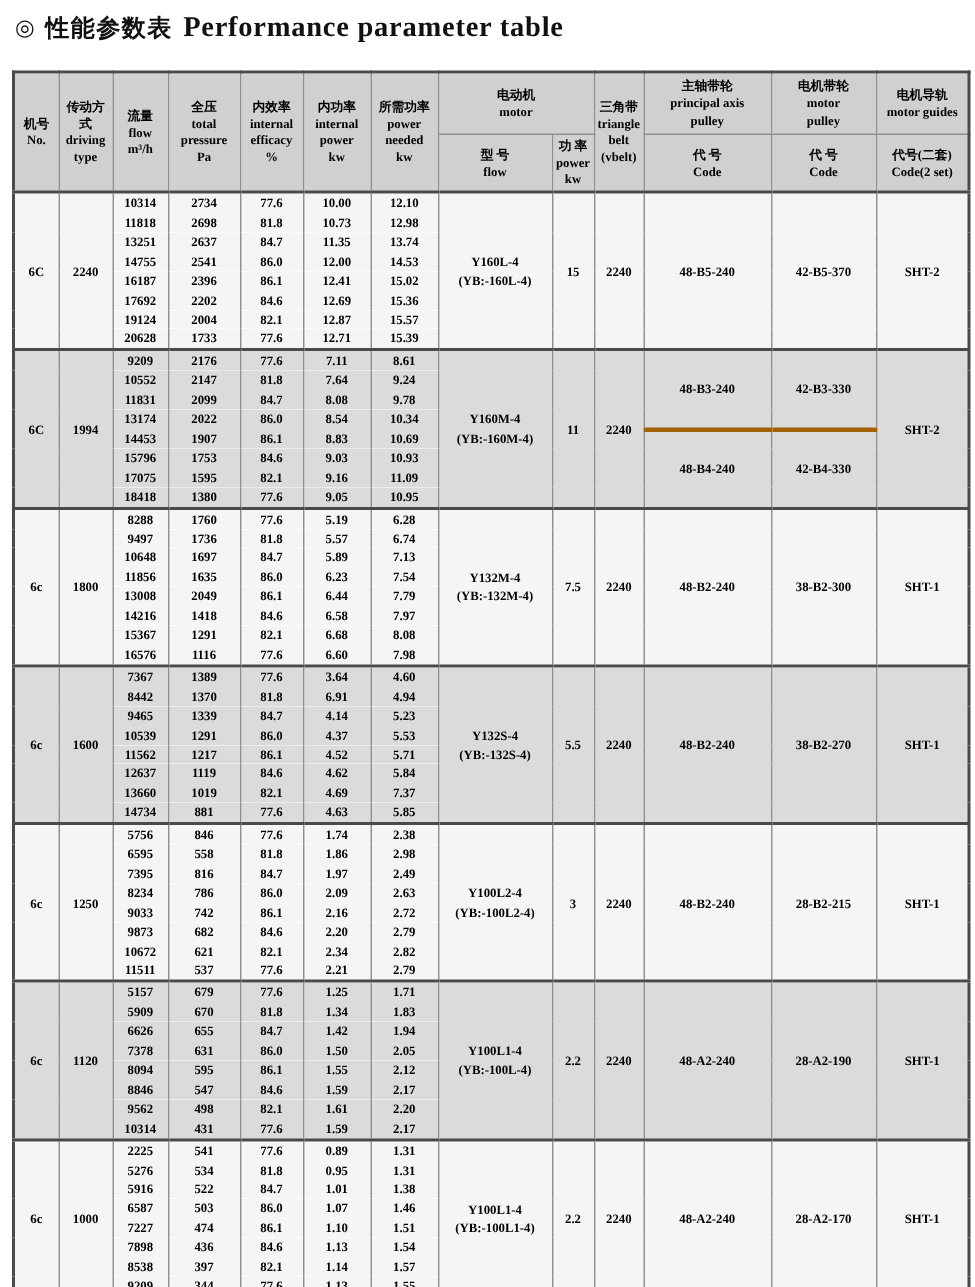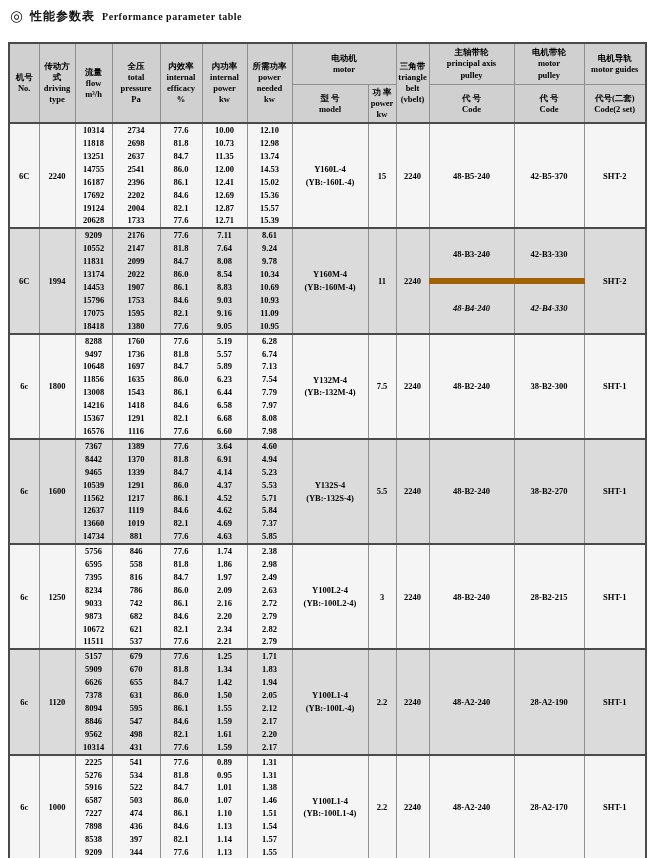--- a/index.html
+++ b/index.html
@@ -7,22 +7,22 @@
     width:650px;height:858px;overflow:hidden;
     font-family:"Liberation Serif","DejaVu Serif",serif;
     color:#111;
   }
   .title{
     margin:8px 0 0 10px;
     font-weight:bold;font-size:15px;
     display:flex;align-items:center;gap:7px;
   }
   .title .bullet{font-size:15px;line-height:1;}
-  .title .zh{font-size:12px;letter-spacing:1px;}
-  .title .en{font-size:10px;letter-spacing:.5px;}
+  .title .zh{font-size:16px;letter-spacing:1px;}
+  .title .en{font-size:19px;letter-spacing:.5px;}
   table{
     border-collapse:collapse;table-layout:fixed;
     margin:17px 0 0 8px;width:637px;
     border:2px solid #4a4a4a;
   }
   th,td{
     text-align:center;vertical-align:middle;
     font-weight:bold;color:#000;
     white-space:pre-line;overflow:hidden;
   }
@@ -38,21 +38,21 @@
   tbody td{
     border-left:1px solid #8f8f8f;
     border-right:1px solid #8f8f8f;
     border-top:none;border-bottom:none;
     font-size:8.5px;line-height:12.9px;height:12.9px;
     padding:0 1px;
     background:#f5f5f5;
   }
   tbody tr.shaded td{background:#dbdbdb;}
   tbody tr.block-start td{border-top:2px solid #4a4a4a;}
-  tbody td.split-top{border-top:6px solid #a16207;font-style:italic;}
+  tbody td.split-top{border-top:3px solid #a16207;}
   tbody td.merge{line-height:1.45;}
   tbody td.model{font-size:8.5px;line-height:1.5;}
 </style>
 </head>
 <body>
 
 <div class="title">
   <span class="bullet">◎</span>
   <span class="zh">性能参数表</span>
   <span class="en">Performance parameter table</span>
@@ -110,21 +110,21 @@
 principal axis
 pulley</th>
       <th>电机带轮
 motor
 pulley</th>
       <th>电机导轨
 motor guides</th>
     </tr>
     <tr class="h2">
       <th>型 号
-model</th>
+flow</th>
       <th>功 率
 power
 kw</th>
       <th>代  号
 Code</th>
       <th>代  号
 Code</th>
       <th>代号(二套)
 Code(2 set)</th>
     </tr>
@@ -294,21 +294,21 @@
       </tr>
       <tr>
         <td>11856</td>
         <td>1635</td>
         <td>86.0</td>
         <td>6.23</td>
         <td>7.54</td>
       </tr>
       <tr>
         <td>13008</td>
-        <td>1543</td>
+        <td>2049</td>
         <td>86.1</td>
         <td>6.44</td>
         <td>7.79</td>
       </tr>
       <tr>
         <td>14216</td>
         <td>1418</td>
         <td>84.6</td>
         <td>6.58</td>
         <td>7.97</td>

